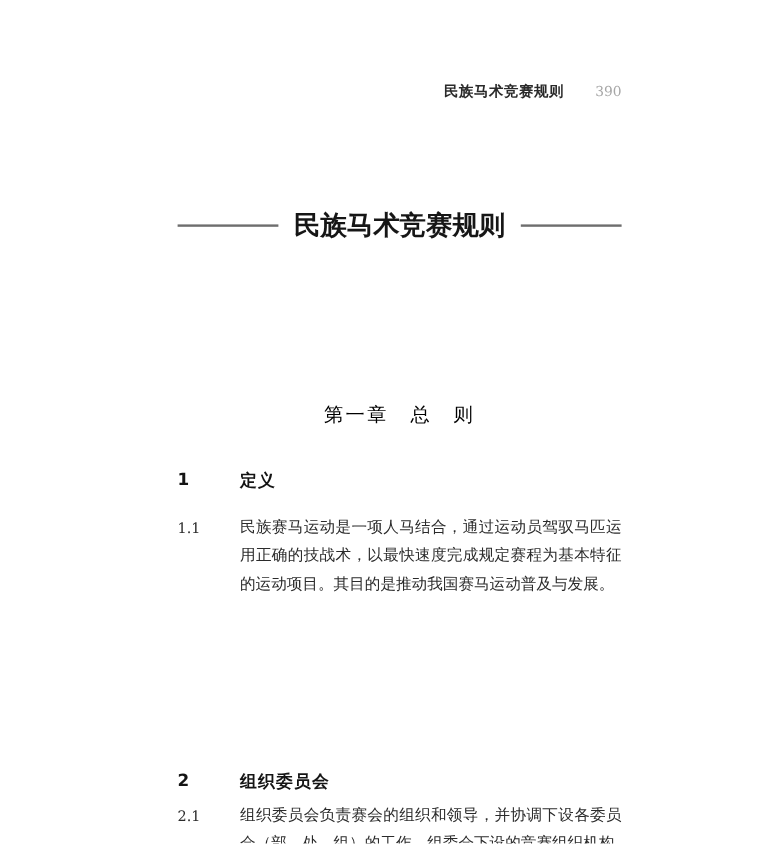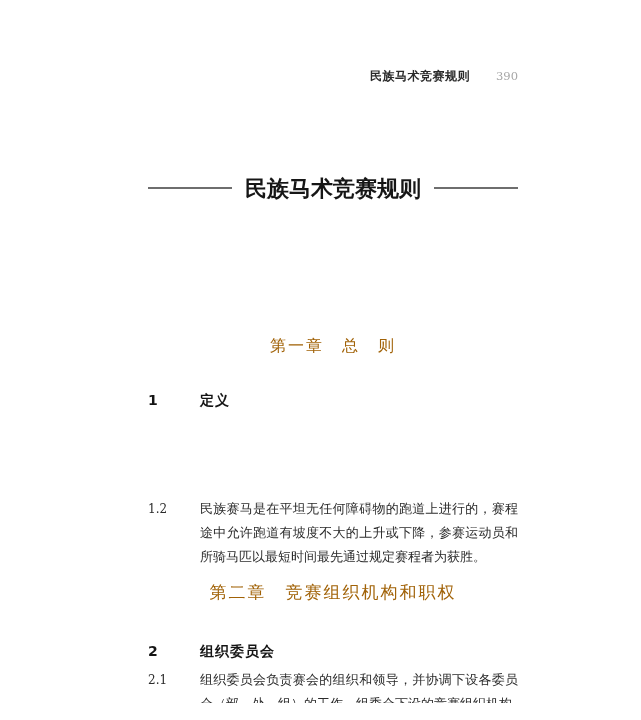--- a/index.html
+++ b/index.html
@@ -66,21 +66,21 @@
     font-size: 17px;
     font-weight: 700;
     color: #1c1c1c;
     letter-spacing: 0.5px;
   }
 
   .chapter-heading {
     text-align: center;
     font-size: 16px;
     font-weight: 500;
-    color: #a16207;
+    color: #000000;
     letter-spacing: 2px;
     white-space: nowrap;
   }
   .chapter-1 { top: 336px; }
   .chapter-2 { top: 581px; font-size: 17px; }
 
   .section-heading {
     display: flex;
     font-family: "DejaVu Sans", "Liberation Sans", sans-serif;
     font-size: 14px;
@@ -133,27 +133,26 @@
   </div>
 
 
   <h3 class="chapter-heading chapter-1 content-col" style="margin:0;">第一章　总　则</h3>
 
   <div class="section-heading section-1 content-col">
     <span class="section-num">1</span>
     <span class="section-title">定义</span>
   </div>
 
-
-  <div class="clause clause-1-2 content-col">
-    <span class="clause-num">1.2</span>
-    <p class="clause-text">民族赛马是在平坦无任何障碍物的跑道上进行的，赛程途中允许跑道有坡度不大的上升或下降，参赛运动员和所骑马匹以最短时间最先通过规定赛程者为获胜。</p>
+  <div class="clause clause-1-1 content-col">
+    <span class="clause-num">1.1</span>
+    <p class="clause-text">民族赛马运动是一项人马结合，通过运动员驾驭马匹运用正确的技战术，以最快速度完成规定赛程为基本特征的运动项目。其目的是推动我国赛马运动普及与发展。</p>
   </div>
 
-  <h3 class="chapter-heading chapter-2 content-col" style="margin:0;">第二章　竞赛组织机构和职权</h3>
+
 
   <div class="section-heading section-2 content-col">
     <span class="section-num">2</span>
     <span class="section-title">组织委员会</span>
   </div>
 
   <div class="clause clause-2-1 content-col">
     <span class="clause-num">2.1</span>
     <p class="clause-text">组织委员会负责赛会的组织和领导，并协调下设各委员会（部、处、组）的工作。组委会下设的竞赛组织机构</p>
   </div>

